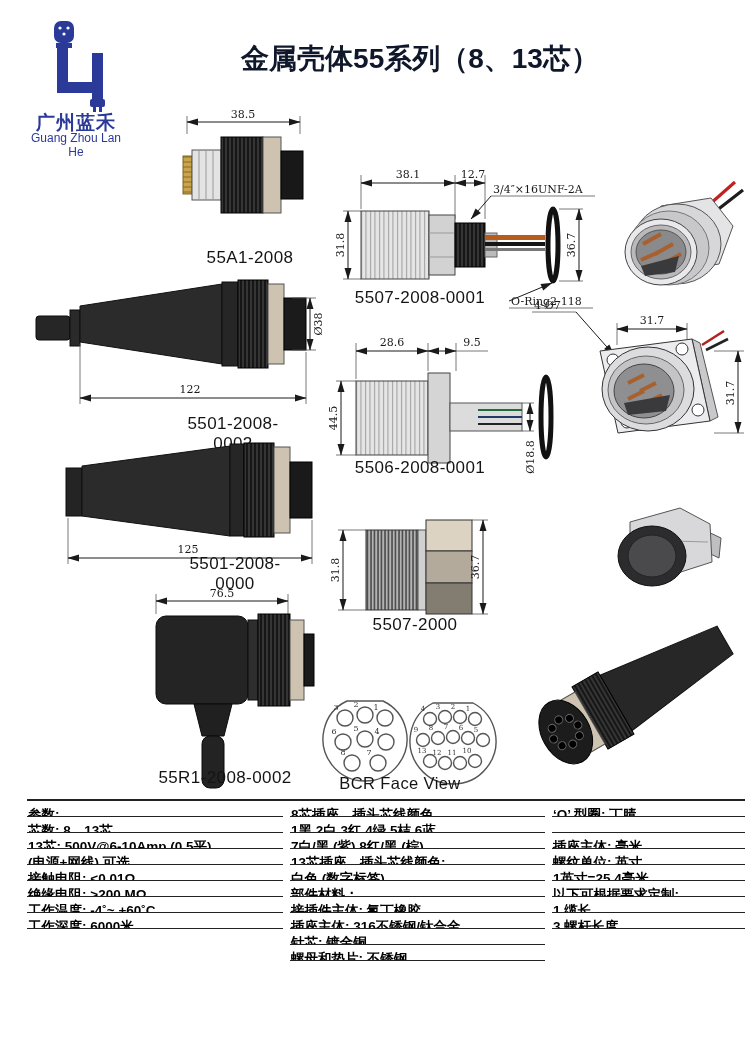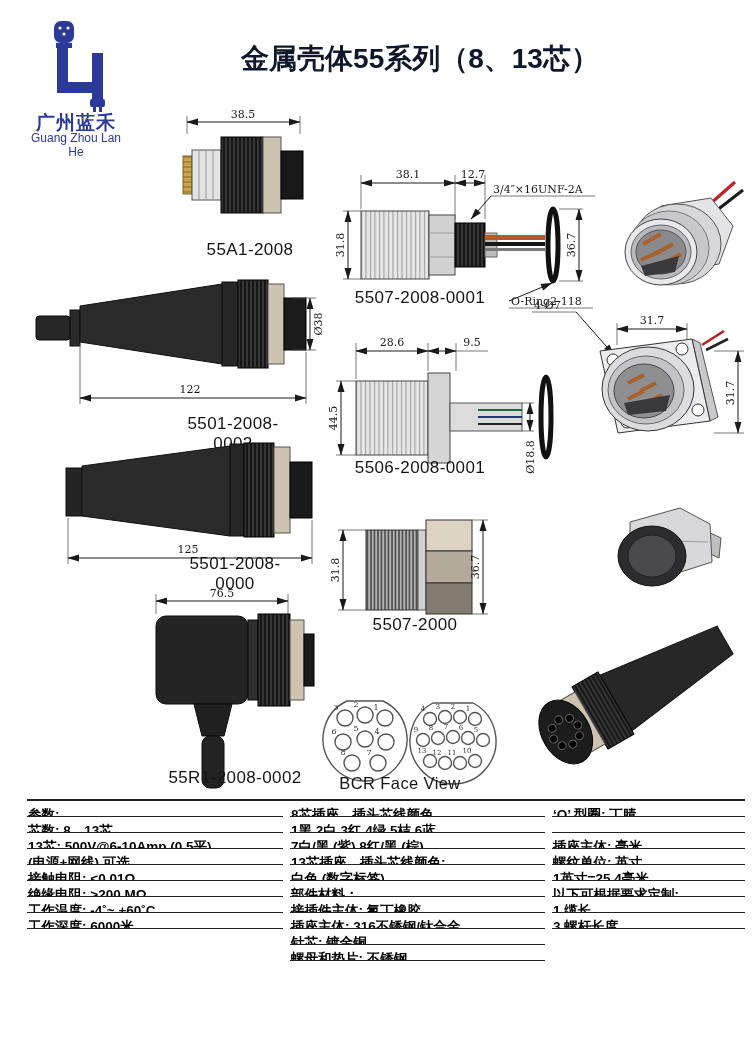--- a/index.html
+++ b/index.html
@@ -82,21 +82,21 @@
     <rect x="18" y="50" width="9" height="38" fill="url(#gold)" stroke="#7a6427"></rect>
     <rect x="27" y="44" width="29" height="50" fill="#e3e3e3" stroke="#555"></rect>
     <line x1="34" y1="44" x2="34" y2="94" stroke="#999"></line>
       <line x1="41" y1="44" x2="41" y2="94" stroke="#999"></line>
       <line x1="48" y1="44" x2="48" y2="94" stroke="#999"></line>
     <rect x="56" y="31" width="42" height="76" fill="url(#knurl)" stroke="#000"></rect>
     <rect x="98" y="31" width="18" height="76" fill="#cdc3b0" stroke="#555"></rect>
     <rect x="116" y="45" width="22" height="48" fill="#181818" stroke="#000"></rect>
   </g>
 </svg>
-<div class="fig-label" style="left:185px;top:240px;width:130px">55A1-2008</div>
+<div class="fig-label" style="left:185px;top:248px;width:130px">55A1-2008</div>
 
 <svg class="abs" style="left:333px;top:163px" width="265" height="150" viewBox="0 0 265 150">
   <line class="ext" x1="28" y1="46" x2="28" y2="12"></line>
     <line class="ext" x1="122" y1="56" x2="122" y2="12"></line>
     <line class="ext" x1="152" y1="56" x2="152" y2="12"></line>
   <line class="dl" x1="28" y1="20" x2="122" y2="20" marker-start="url(#ar)" marker-end="url(#ar)"></line>
   <line class="dl" x1="122" y1="20" x2="152" y2="20" marker-start="url(#ar)" marker-end="url(#ar)"></line>
   <text class="dim" x="75" y="15" text-anchor="middle">38.1</text>
   <text class="dim" x="140" y="15" text-anchor="middle">12.7</text>
   <text class="dim" x="160" y="30" text-anchor="start">3/4″×16UNF-2A</text>
@@ -285,21 +285,21 @@
   <g>
     <rect x="58" y="28" width="92" height="88" rx="10" fill="#242424" stroke="#0a0a0a"></rect>
     <rect x="150" y="32" width="10" height="80" fill="#2e2e2e" stroke="#0c0c0c"></rect>
     <rect x="160" y="26" width="32" height="92" fill="url(#knurl)" stroke="#000"></rect>
     <rect x="192" y="32" width="14" height="80" fill="#cdc3b0" stroke="#555"></rect>
     <rect x="206" y="46" width="10" height="52" fill="#1a1a1a" stroke="#000"></rect>
     <polygon points="96,116 134,116 126,148 104,148" fill="#202020" stroke="#0a0a0a"></polygon>
     <rect x="104" y="148" width="22" height="52" rx="8" fill="#232323" stroke="#0a0a0a"></rect>
   </g>
 </svg>
-<div class="fig-label" style="left:150px;top:768px;width:170px">55R1-2008-0002</div>
+<div class="fig-label" style="left:140px;top:768px;width:170px">55R1-2008-0002</div>
 
 <svg class="abs" style="left:315px;top:690px" width="190" height="100" viewBox="0 0 190 100">
   <g fill="#fff" stroke="#555" stroke-width="1.4">
     <path d="M 32,11 A 42 42 0 1 0 68,11 Z"></path>
     <circle cx="70" cy="28" r="8"></circle>
       <circle cx="50" cy="25" r="8"></circle>
       <circle cx="30" cy="28" r="8"></circle>
     <circle cx="71" cy="52" r="8"></circle>
       <circle cx="50" cy="49" r="8"></circle>
       <circle cx="28" cy="52" r="8"></circle>

